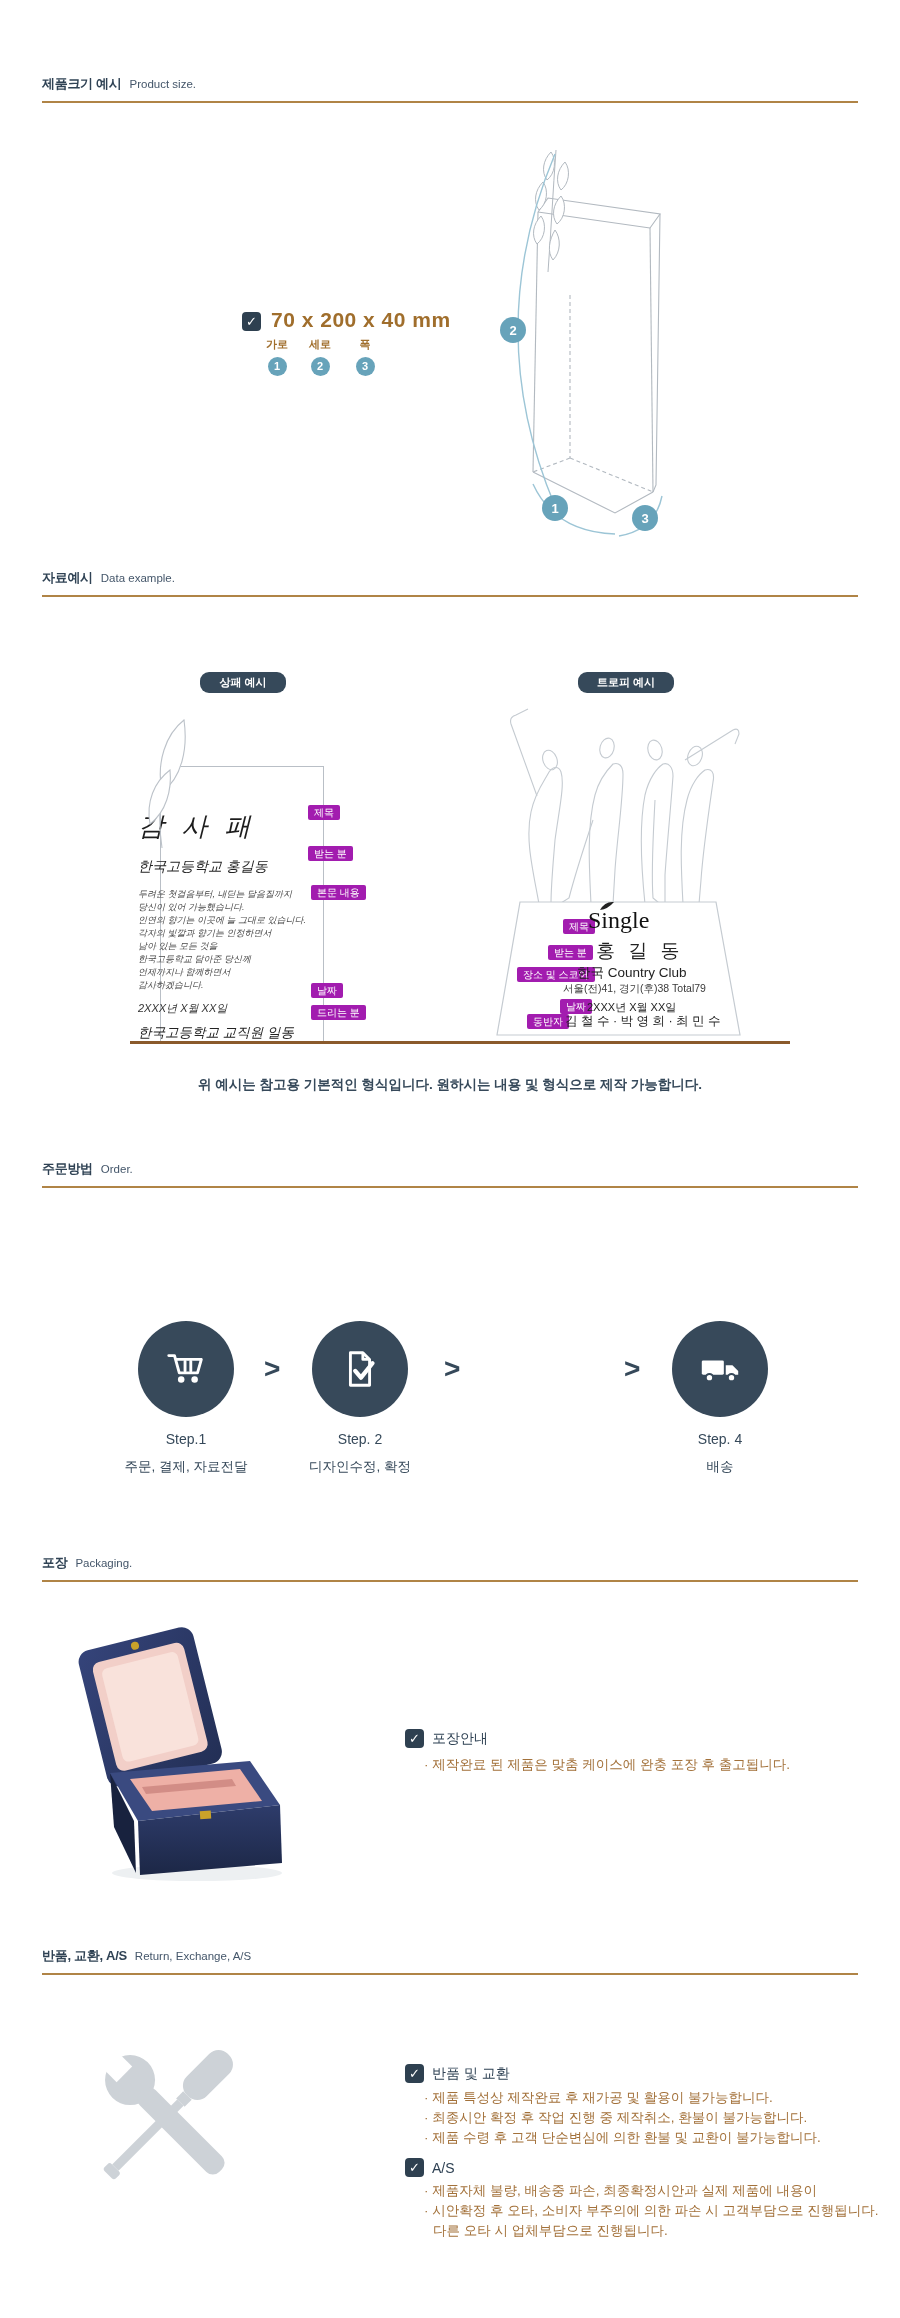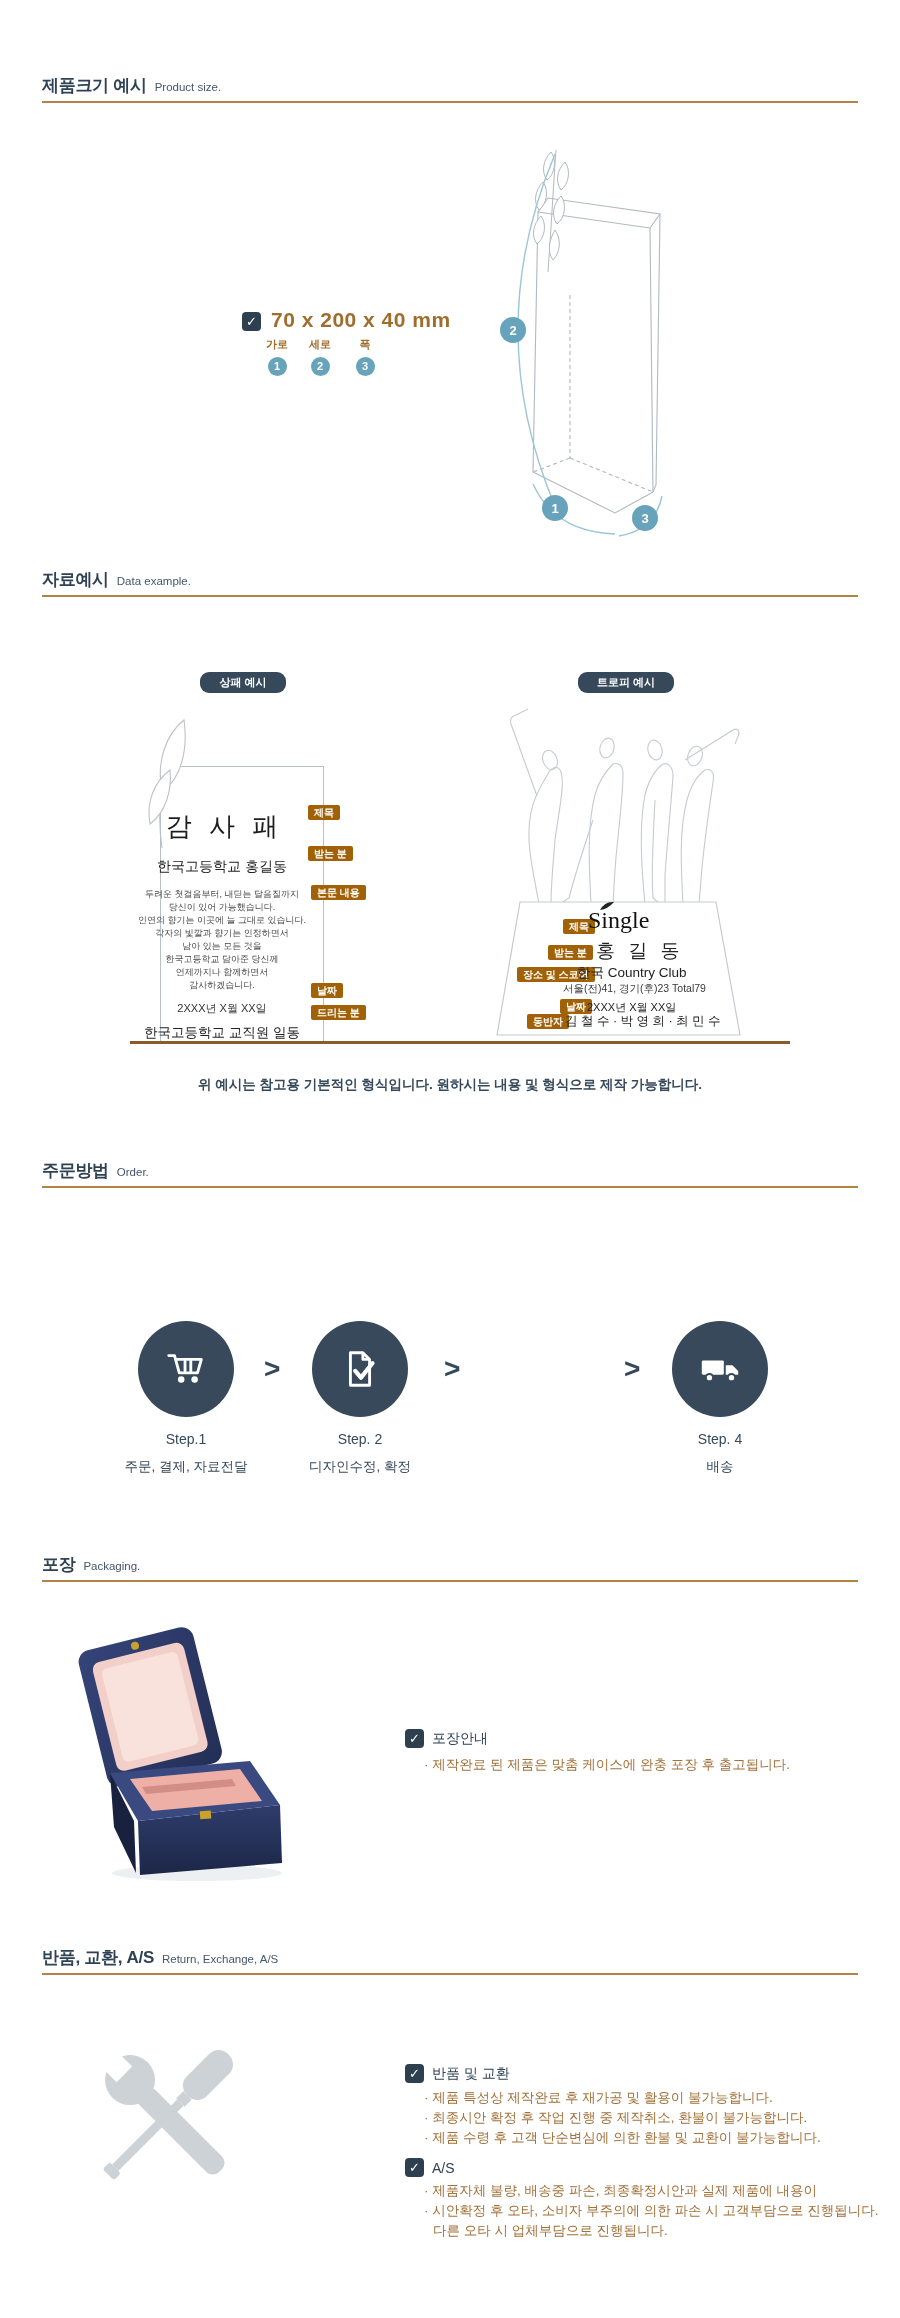--- a/index.html
+++ b/index.html
@@ -1,41 +1,41 @@
 <!DOCTYPE html>
 <html><head>
 <meta charset="utf-8">
 <style>
   html,body{margin:0;padding:0;background:#fff;}
   #page{position:relative;width:900px;height:2318px;margin:0 auto;background:#fff;
         font-family:"Liberation Sans","DejaVu Sans",sans-serif;color:#333;overflow:hidden;}
   .abs{position:absolute;}
   
   .sec{position:absolute;left:42px;width:816px;border-bottom:2px solid #b08446;padding-bottom:7px;height:20px;}
-  .sec .ko{font-size:17px;font-weight:bold;color:#2f4254;letter-spacing:-0.3px;text-align:right;}
+  .sec .ko{font-size:13px;font-weight:bold;color:#2f4254;letter-spacing:-0.3px;text-align:right;}
   .sec .en{font-size:11.5px;color:#44566a;margin-left:8px;}
   
   .cb{display:inline-flex;align-items:center;justify-content:center;width:19px;height:19px;
       background:#2e4050;border-radius:4px;color:#fff;font-size:13px;font-weight:bold;flex:0 0 auto;}
   .checkline{position:absolute;display:flex;align-items:center;gap:8px;}
   .checkline .ct{font-size:14px;color:#2f4254;}
   
   .dim-text{position:absolute;font-size:21px;font-weight:bold;color:#a06e2c;letter-spacing:0.5px;}
   .dim-col{position:absolute;width:44px;text-align:center;}
   .dim-col .lb{font-size:11px;font-weight:bold;color:#a06e2c;}
   .dim-col .num{width:19px;height:19px;border-radius:50%;background:#67a3ba;color:#fff;
       font-size:11px;font-weight:bold;line-height:19px;margin:5px auto 0;}
   
   .exlabel{position:absolute;background:#36495a;color:#fff;font-size:11px;font-weight:bold;
       text-align:center;line-height:21px;height:21px;border-radius:9px;}
-  .tag{position:absolute;background:#a16207;color:#fff;font-size:10px;font-weight:bold;
+  .tag{position:absolute;background:#a21caf;color:#fff;font-size:10px;font-weight:normal;
       padding:2px 6px;border-radius:2px;white-space:nowrap;line-height:11px;}
   
   .plaque{position:absolute;left:160px;top:766px;width:162px;height:276px;border:1px solid #b9bfc6;background:#fff;}
-  .plq-content{position:absolute;right:17px;top:42px;text-align:center;white-space:nowrap;}
+  .plq-content{position:absolute;right:17px;top:42px;text-align:left;white-space:nowrap;font-style:italic;}
   .plq-title{font-size:26px;letter-spacing:5px;color:#1d1d1d;margin-bottom:14px;margin-right:-5px;}
   .plq-recip{font-size:14px;color:#222;margin-bottom:12px;}
   .plq-body{font-size:9px;line-height:13px;color:#474747;margin-bottom:9px;}
   .plq-date{font-size:11px;color:#333;margin-bottom:8px;}
   .plq-sender{font-size:13.5px;color:#222;}
   
   .trow{position:absolute;white-space:nowrap;color:#222;}
   .baseline-brown{position:absolute;left:130px;top:1041px;width:660px;height:3px;background:#8a5a2b;}
   .note{position:absolute;left:0;top:1076px;width:900px;text-align:center;
       font-size:13.5px;font-weight:bold;color:#36495a;}
@@ -181,21 +181,21 @@
   <div class="trow single-word" style="left:588px;top:907px">
     <svg width="16" height="10" viewBox="0 0 16 10" style="position:absolute;left:11px;top:-6px">
       <path d="M1,9 Q6,0 15,1 Q9,8 1,9 Z" fill="#222"></path>
     </svg>
     <span>Single</span>
   </div>
   <span class="tag" style="left:548px;top:945px">받는 분</span>
   <div class="trow" style="left:596px;top:938px;font-size:19px;letter-spacing:4px">홍 길 동</div>
   <span class="tag" style="left:517px;top:967px">장소 및 스코어</span>
   <div class="trow" style="left:577px;top:964px;font-size:13.5px">한국 Country Club</div>
-  <div class="trow" style="left:563px;top:982px;font-size:10.5px;color:#3a3a3a">서울(전)41, 경기(후)23 Total79</div>
+  <div class="trow" style="left:563px;top:982px;font-size:10.5px;color:#3a3a3a">서울(전)41, 경기(후)38 Total79</div>
   <span class="tag" style="left:560px;top:999px">날짜</span>
   <div class="trow" style="left:587px;top:1000px;font-size:11px">2XXX년 X월 XX일</div>
   <span class="tag" style="left:527px;top:1014px">동반자</span>
   <div class="trow" style="left:565px;top:1013px;font-size:12.5px">김 철 수 · 박 영 희 · 최 민 수</div>
 
   <div class="baseline-brown"></div>
   <div class="note">위 예시는 참고용 기본적인 형식입니다. 원하시는 내용 및 형식으로 제작 가능합니다.</div>
 
   <div class="sec" style="top:1159px">
     <span class="ko">주문방법</span><span class="en">Order.</span>

